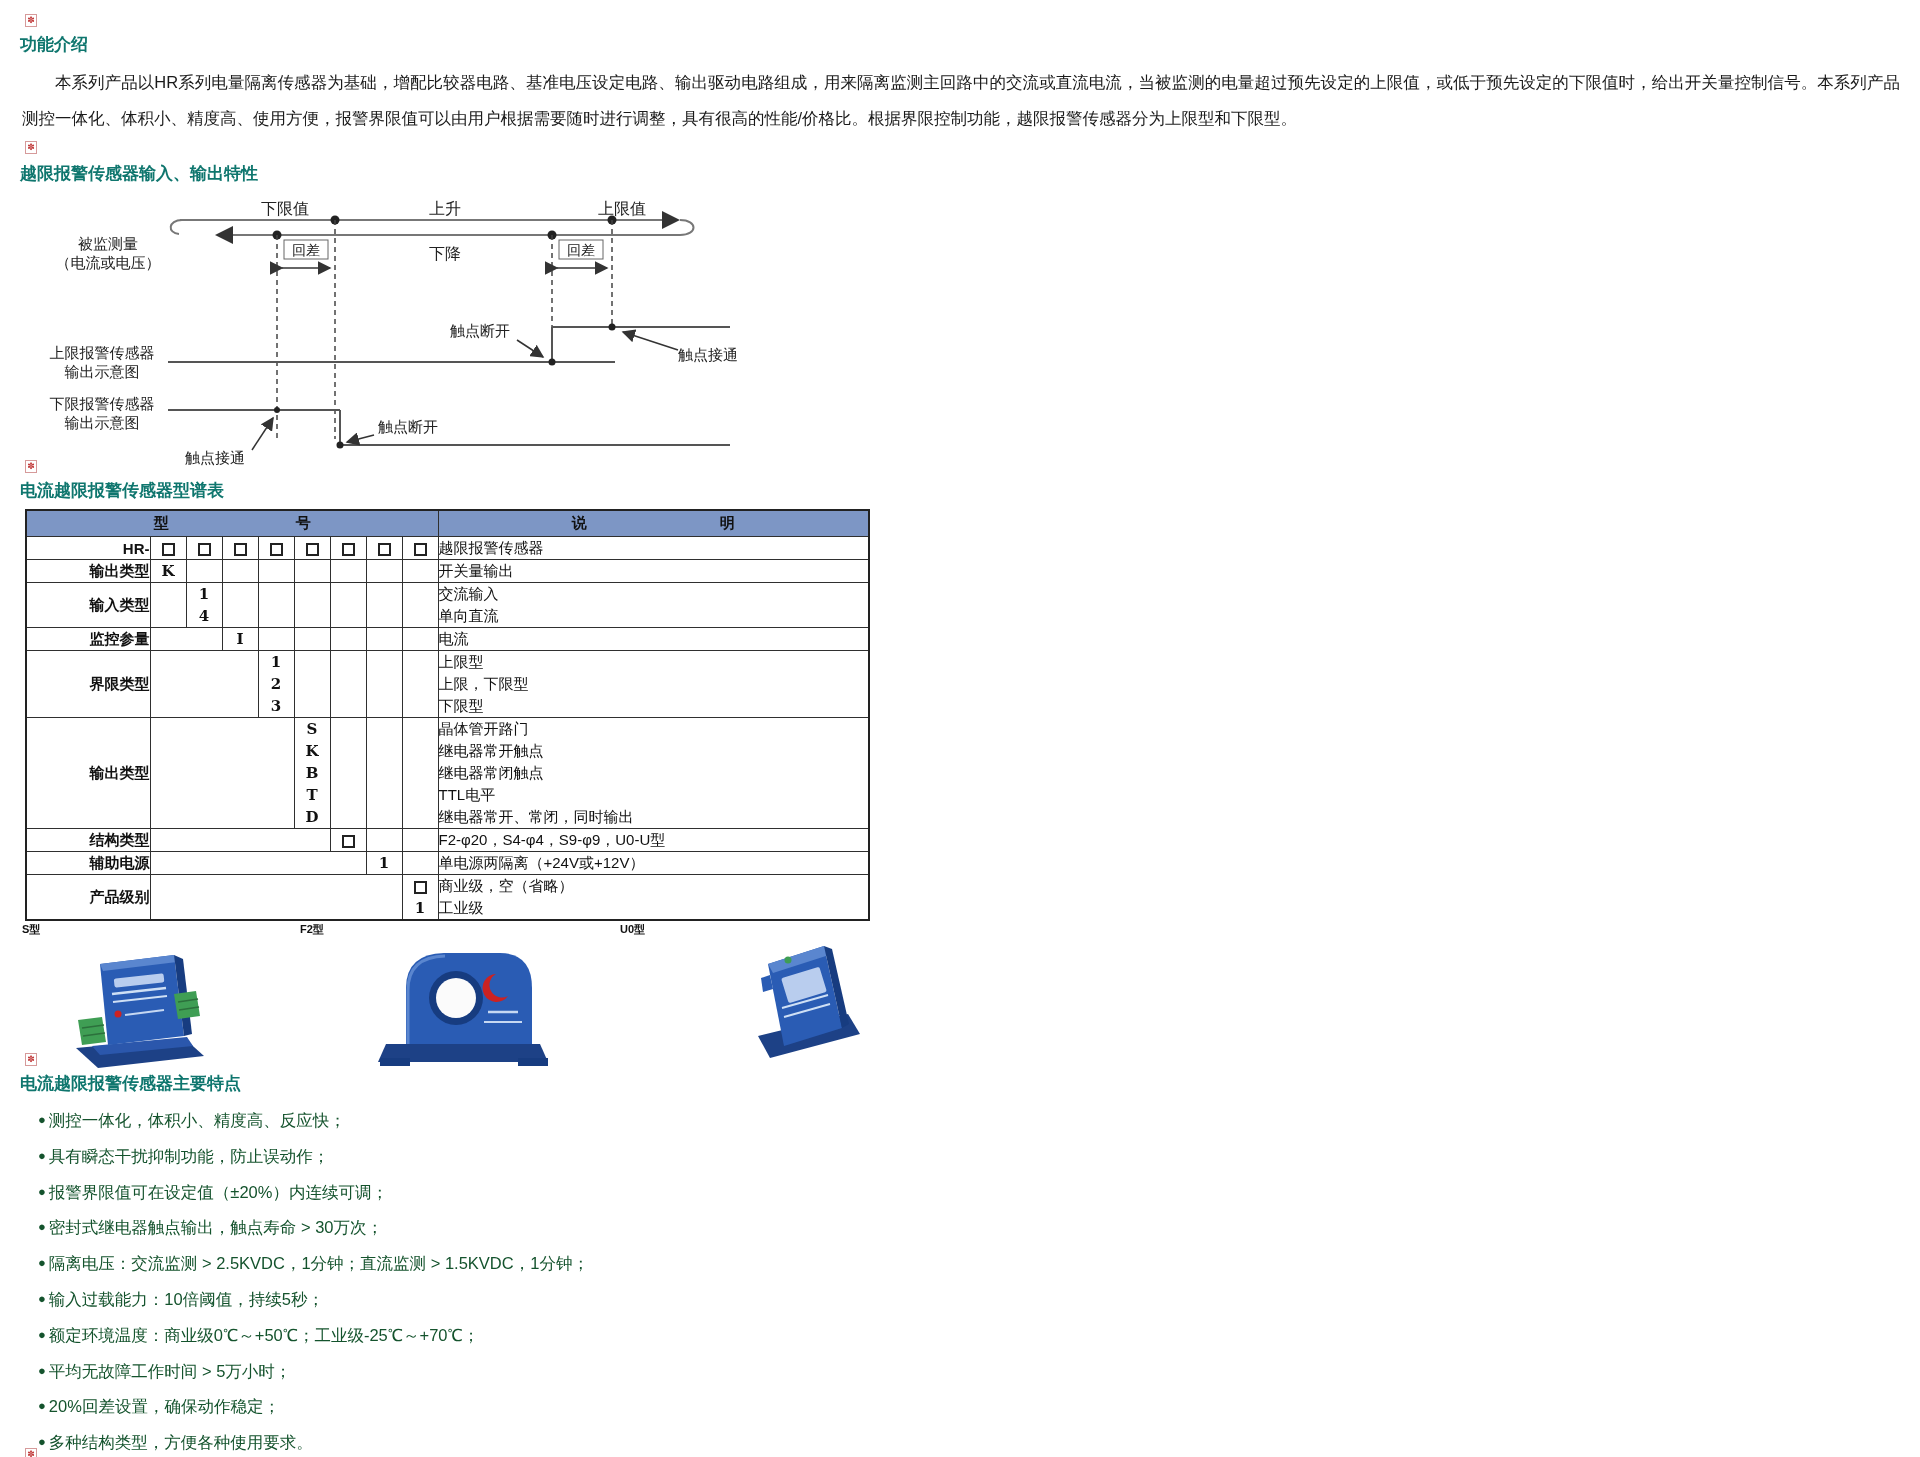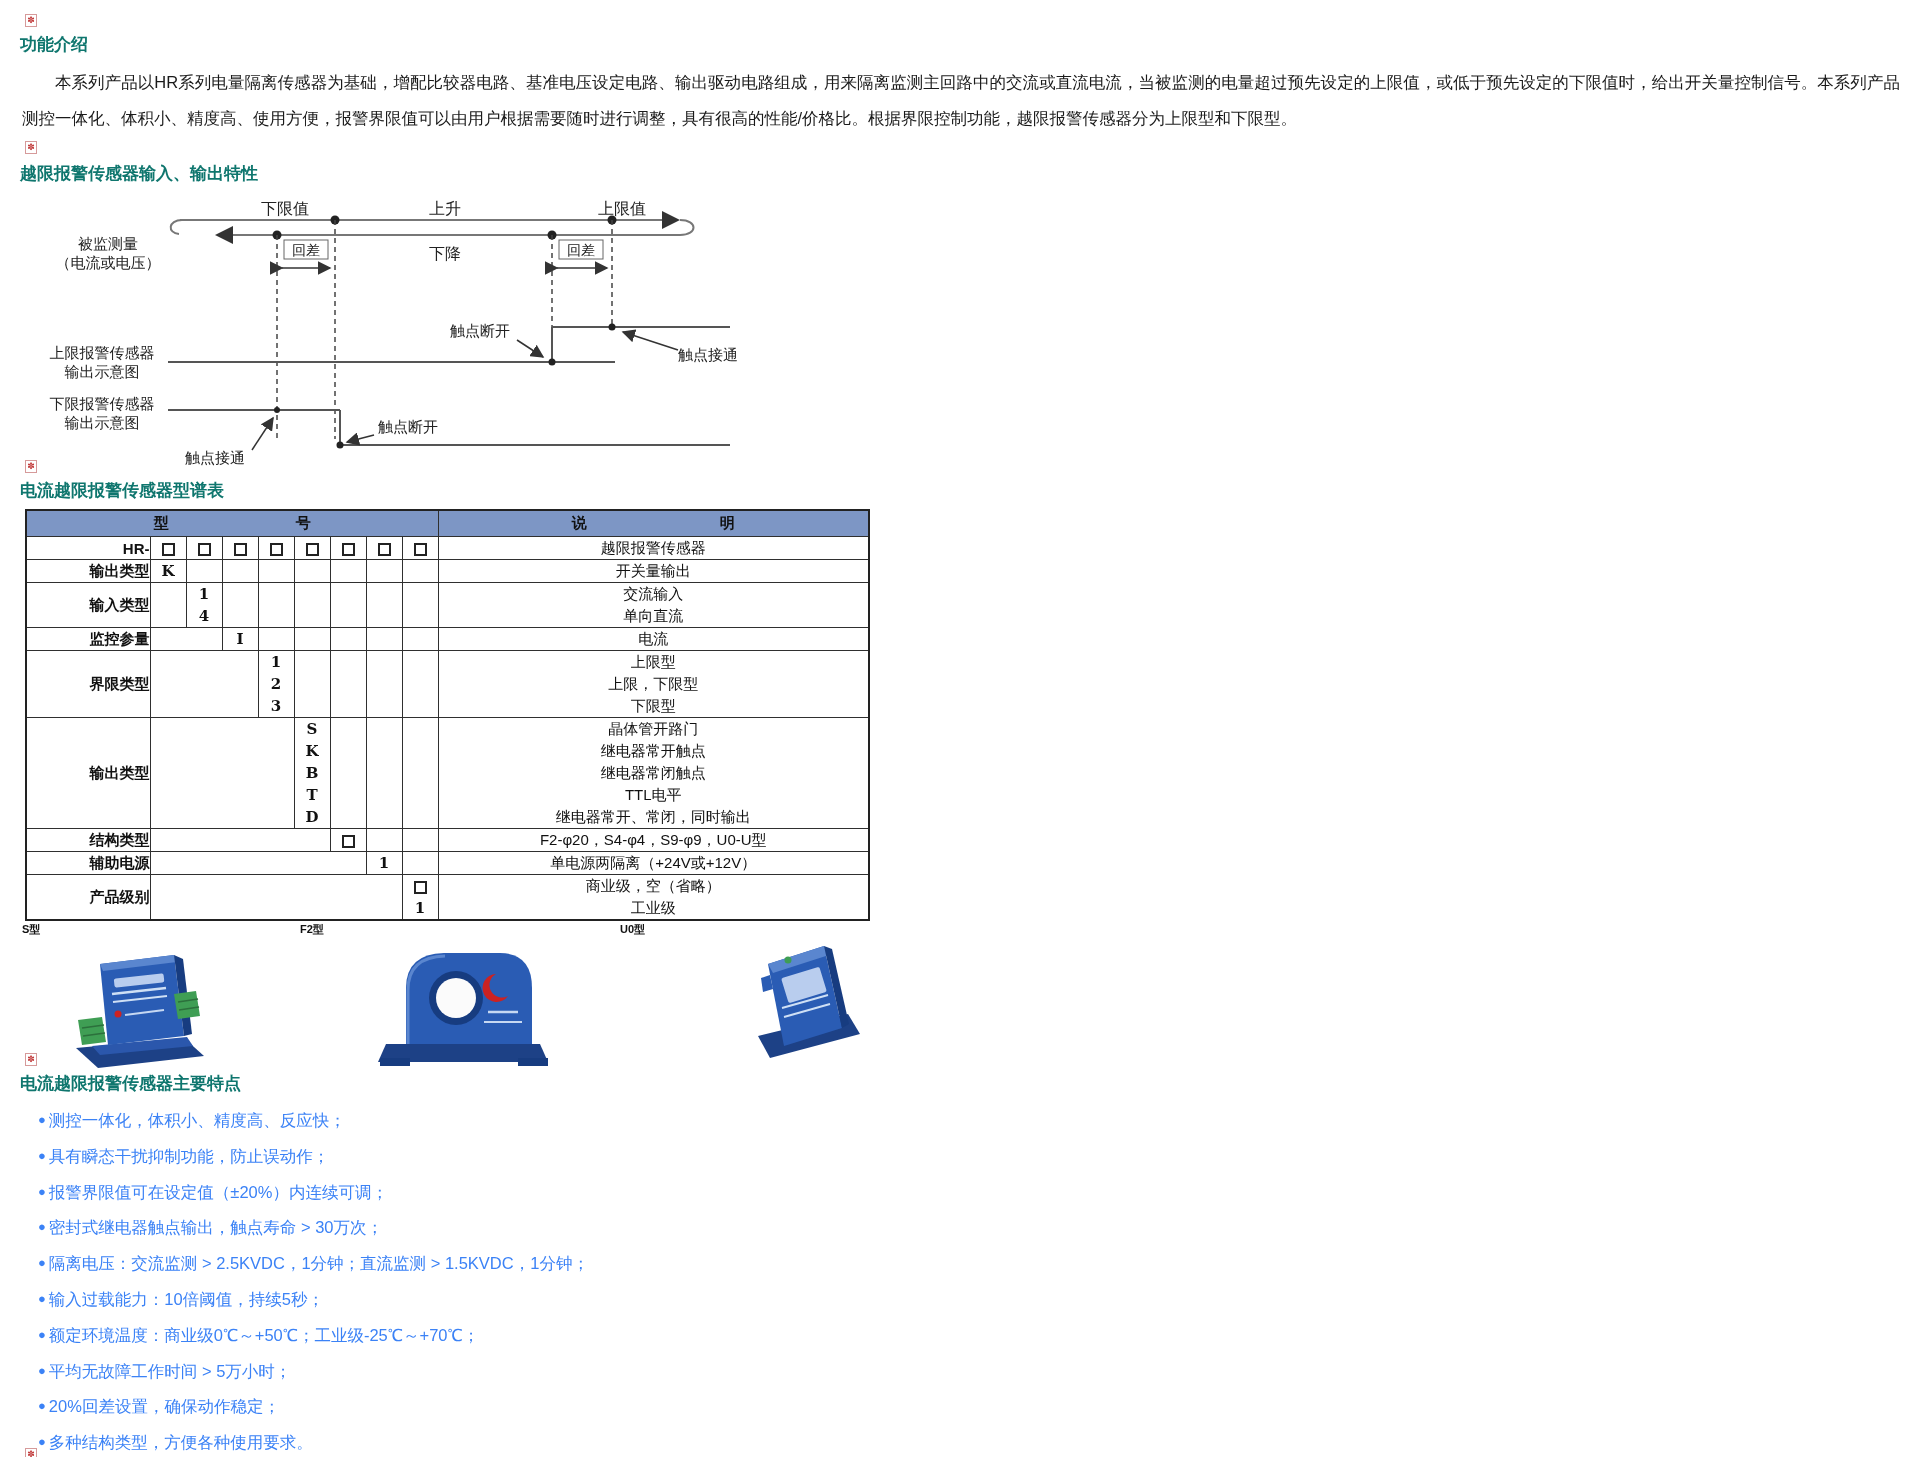--- a/index.html
+++ b/index.html
@@ -13,34 +13,34 @@
   .para{position:absolute;left:22px;top:64px;width:1878px;font-size:16.5px;line-height:36px;
         text-indent:2em;color:#1a1a1a;text-align:justify;}
   
   table.model{position:absolute;left:25px;top:509px;border-collapse:collapse;table-layout:fixed;
               width:843px;border:2px solid #222;}
   table.model td{border:1px solid #2f2f2f;padding:0;font-size:15px;vertical-align:middle;background:#fff;}
   table.model thead td{height:25px;background:var(--hdr);font-weight:bold;}
   .spread{display:flex;justify-content:space-evenly;align-items:center;height:25px;}
   td.lbl{background:var(--lblbg);text-align:right;font-weight:bold;}
   td.code{text-align:center;font-weight:bold;font-family:"DejaVu Serif",serif;}
-  td.desc{padding-left:10px;text-align:center;}
+  td.desc{padding-left:10px;}
   td.spacer,td.empty{background:#fff;}
   .line{height:22px;line-height:22px;white-space:nowrap;}
   .cb{display:inline-block;width:13px;height:13px;border:2px solid #222;background:#fff;
       vertical-align:middle;box-sizing:border-box;}
   
   #io-diagram{position:absolute;left:30px;top:192px;}
   #io-diagram text{font-family:"DejaVu Serif",serif;fill:#222;}
   
   .ptype{position:absolute;top:922px;font-size:11px;font-weight:bold;}
   .product-svg{position:absolute;}
   
   #features-list{position:absolute;left:38px;top:1103px;margin:0;padding:0;list-style:none;}
-  #features-list li{font-size:16.5px;height:35.8px;line-height:35.8px;color:#3b82f6;white-space:nowrap;}
+  #features-list li{font-size:16.5px;height:35.8px;line-height:35.8px;color:#14532d;white-space:nowrap;}
   #features-list li::before{content:"●";font-size:13px;margin-right:3px;position:relative;top:-2px;}
 </style>
 </head>
 <body>
 
 <span class="red-icon" style="left:25px;top:14px"></span>
 <span class="red-icon" style="left:25px;top:141px"></span>
 <span class="red-icon" style="left:25px;top:460px"></span>
 <span class="red-icon" style="left:25px;top:1053px"></span>
 <span class="red-icon" style="left:25px;top:1448px"></span>

